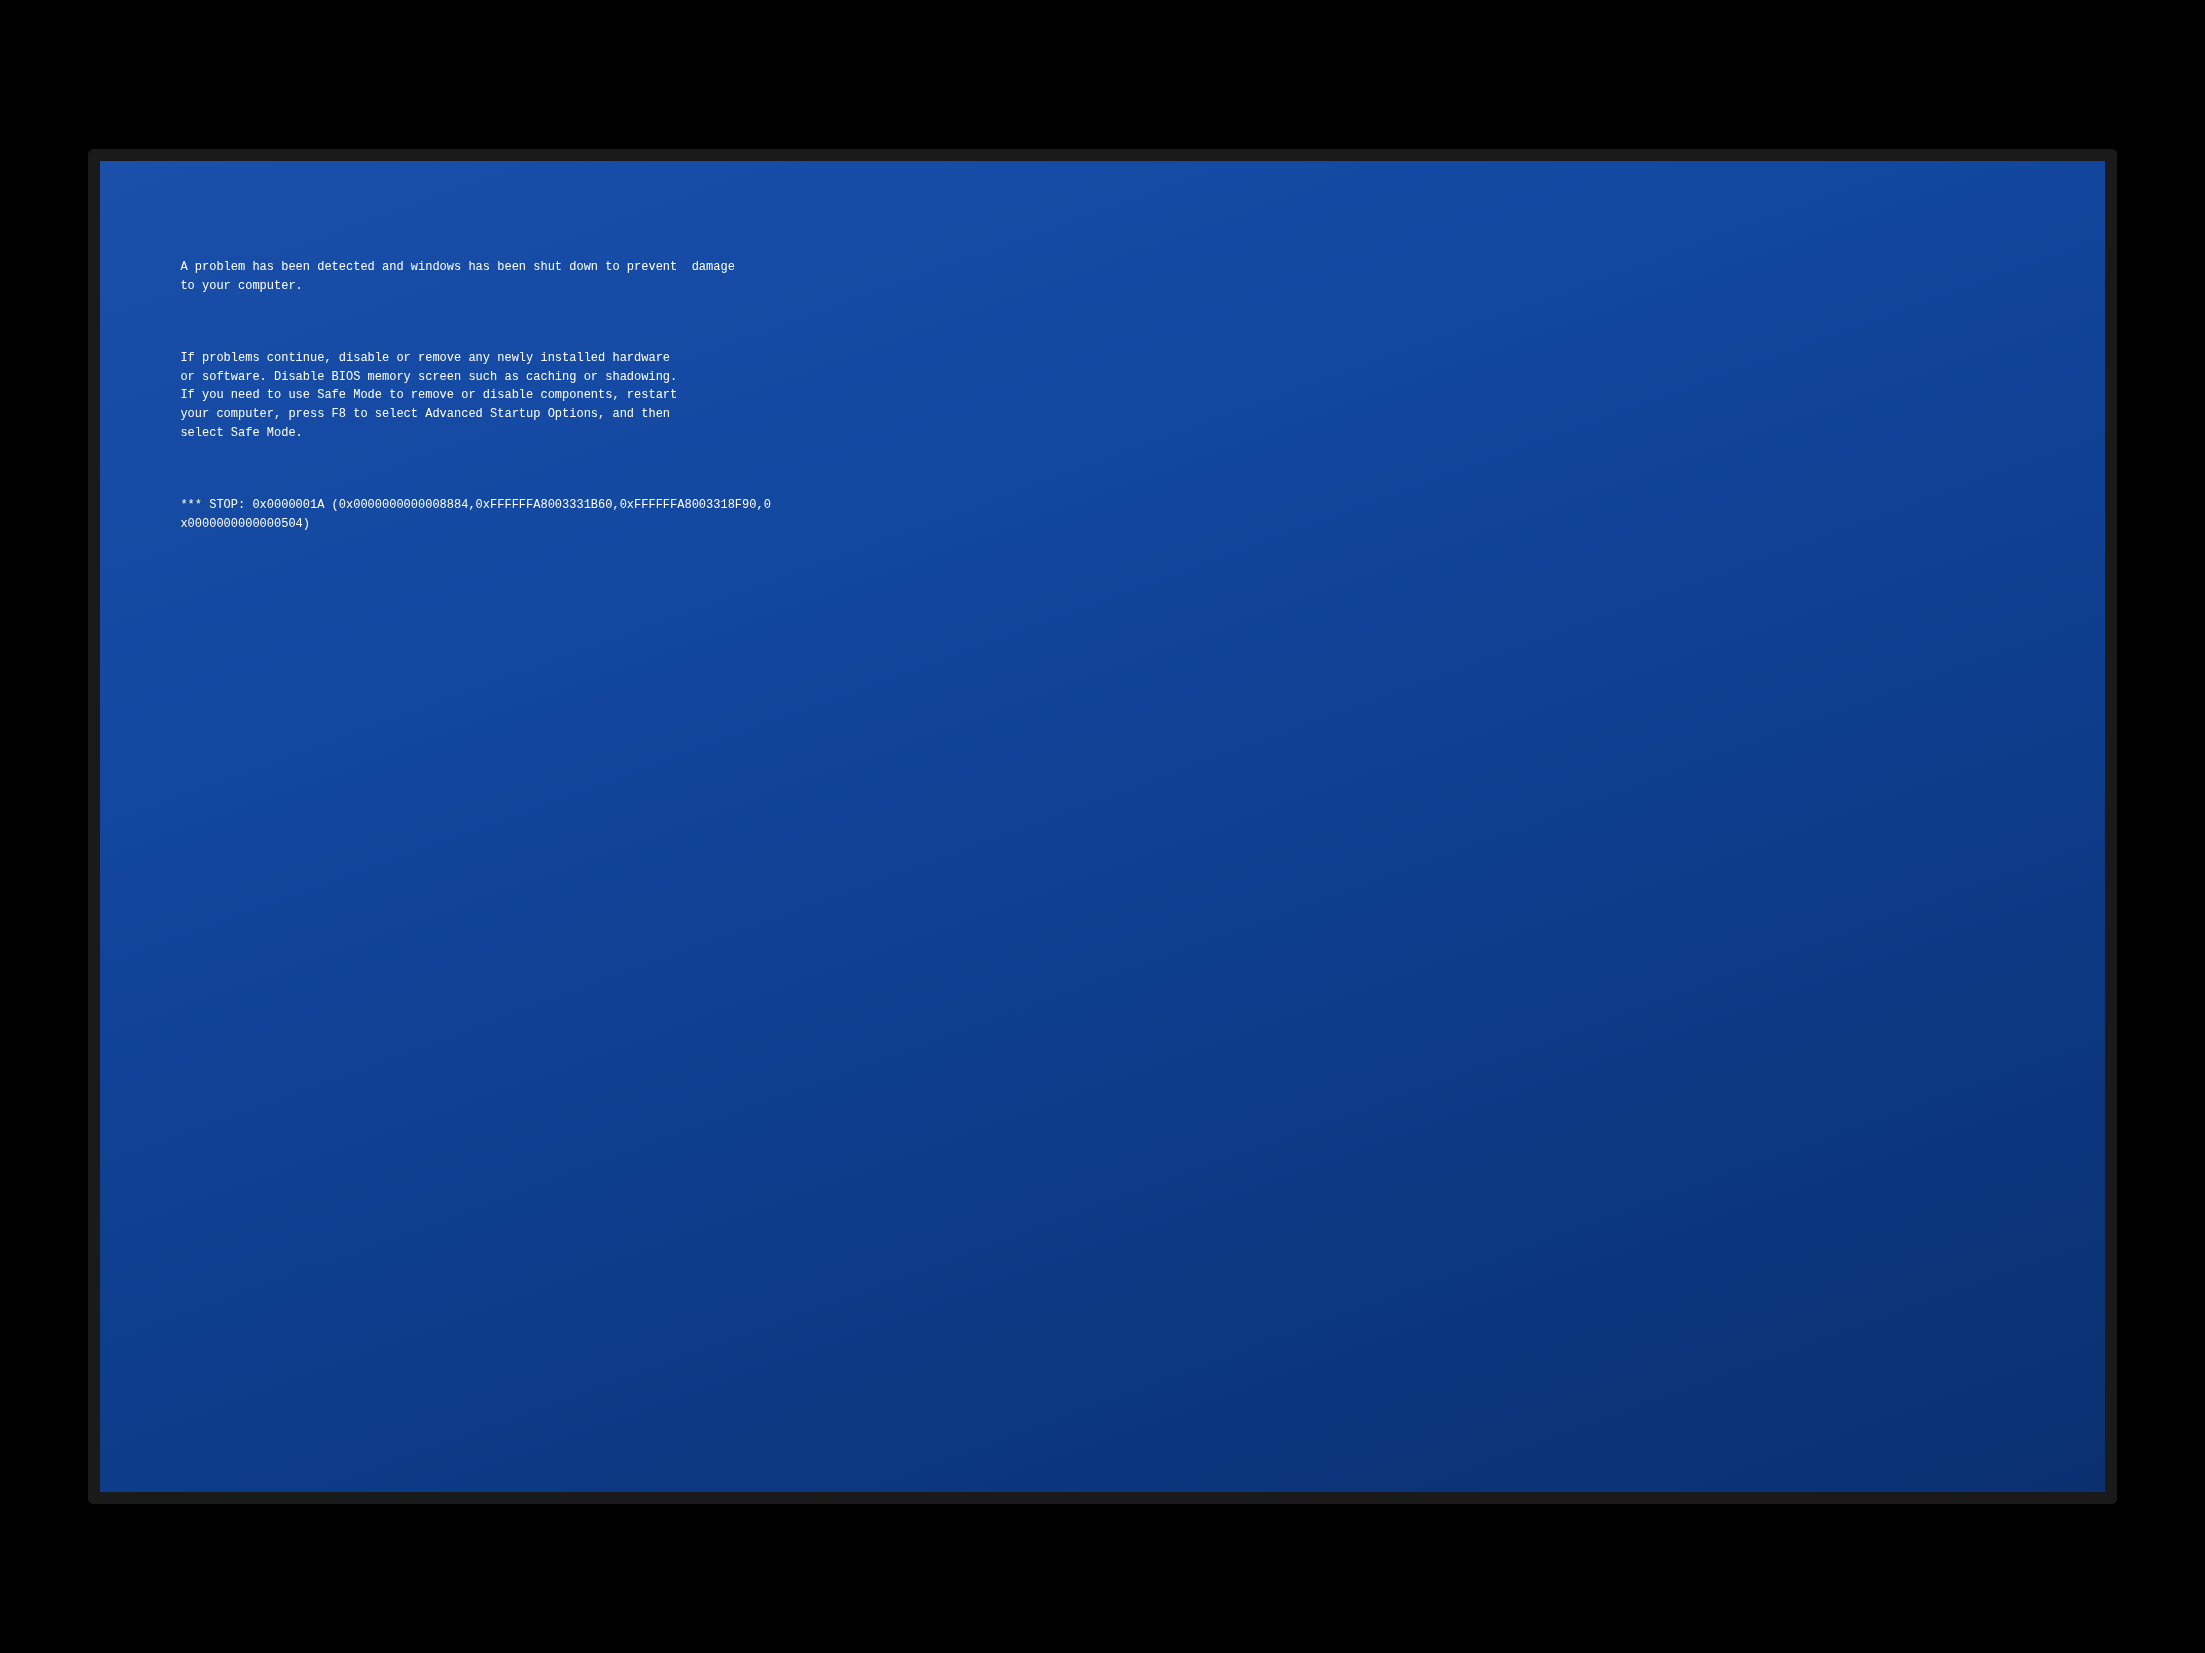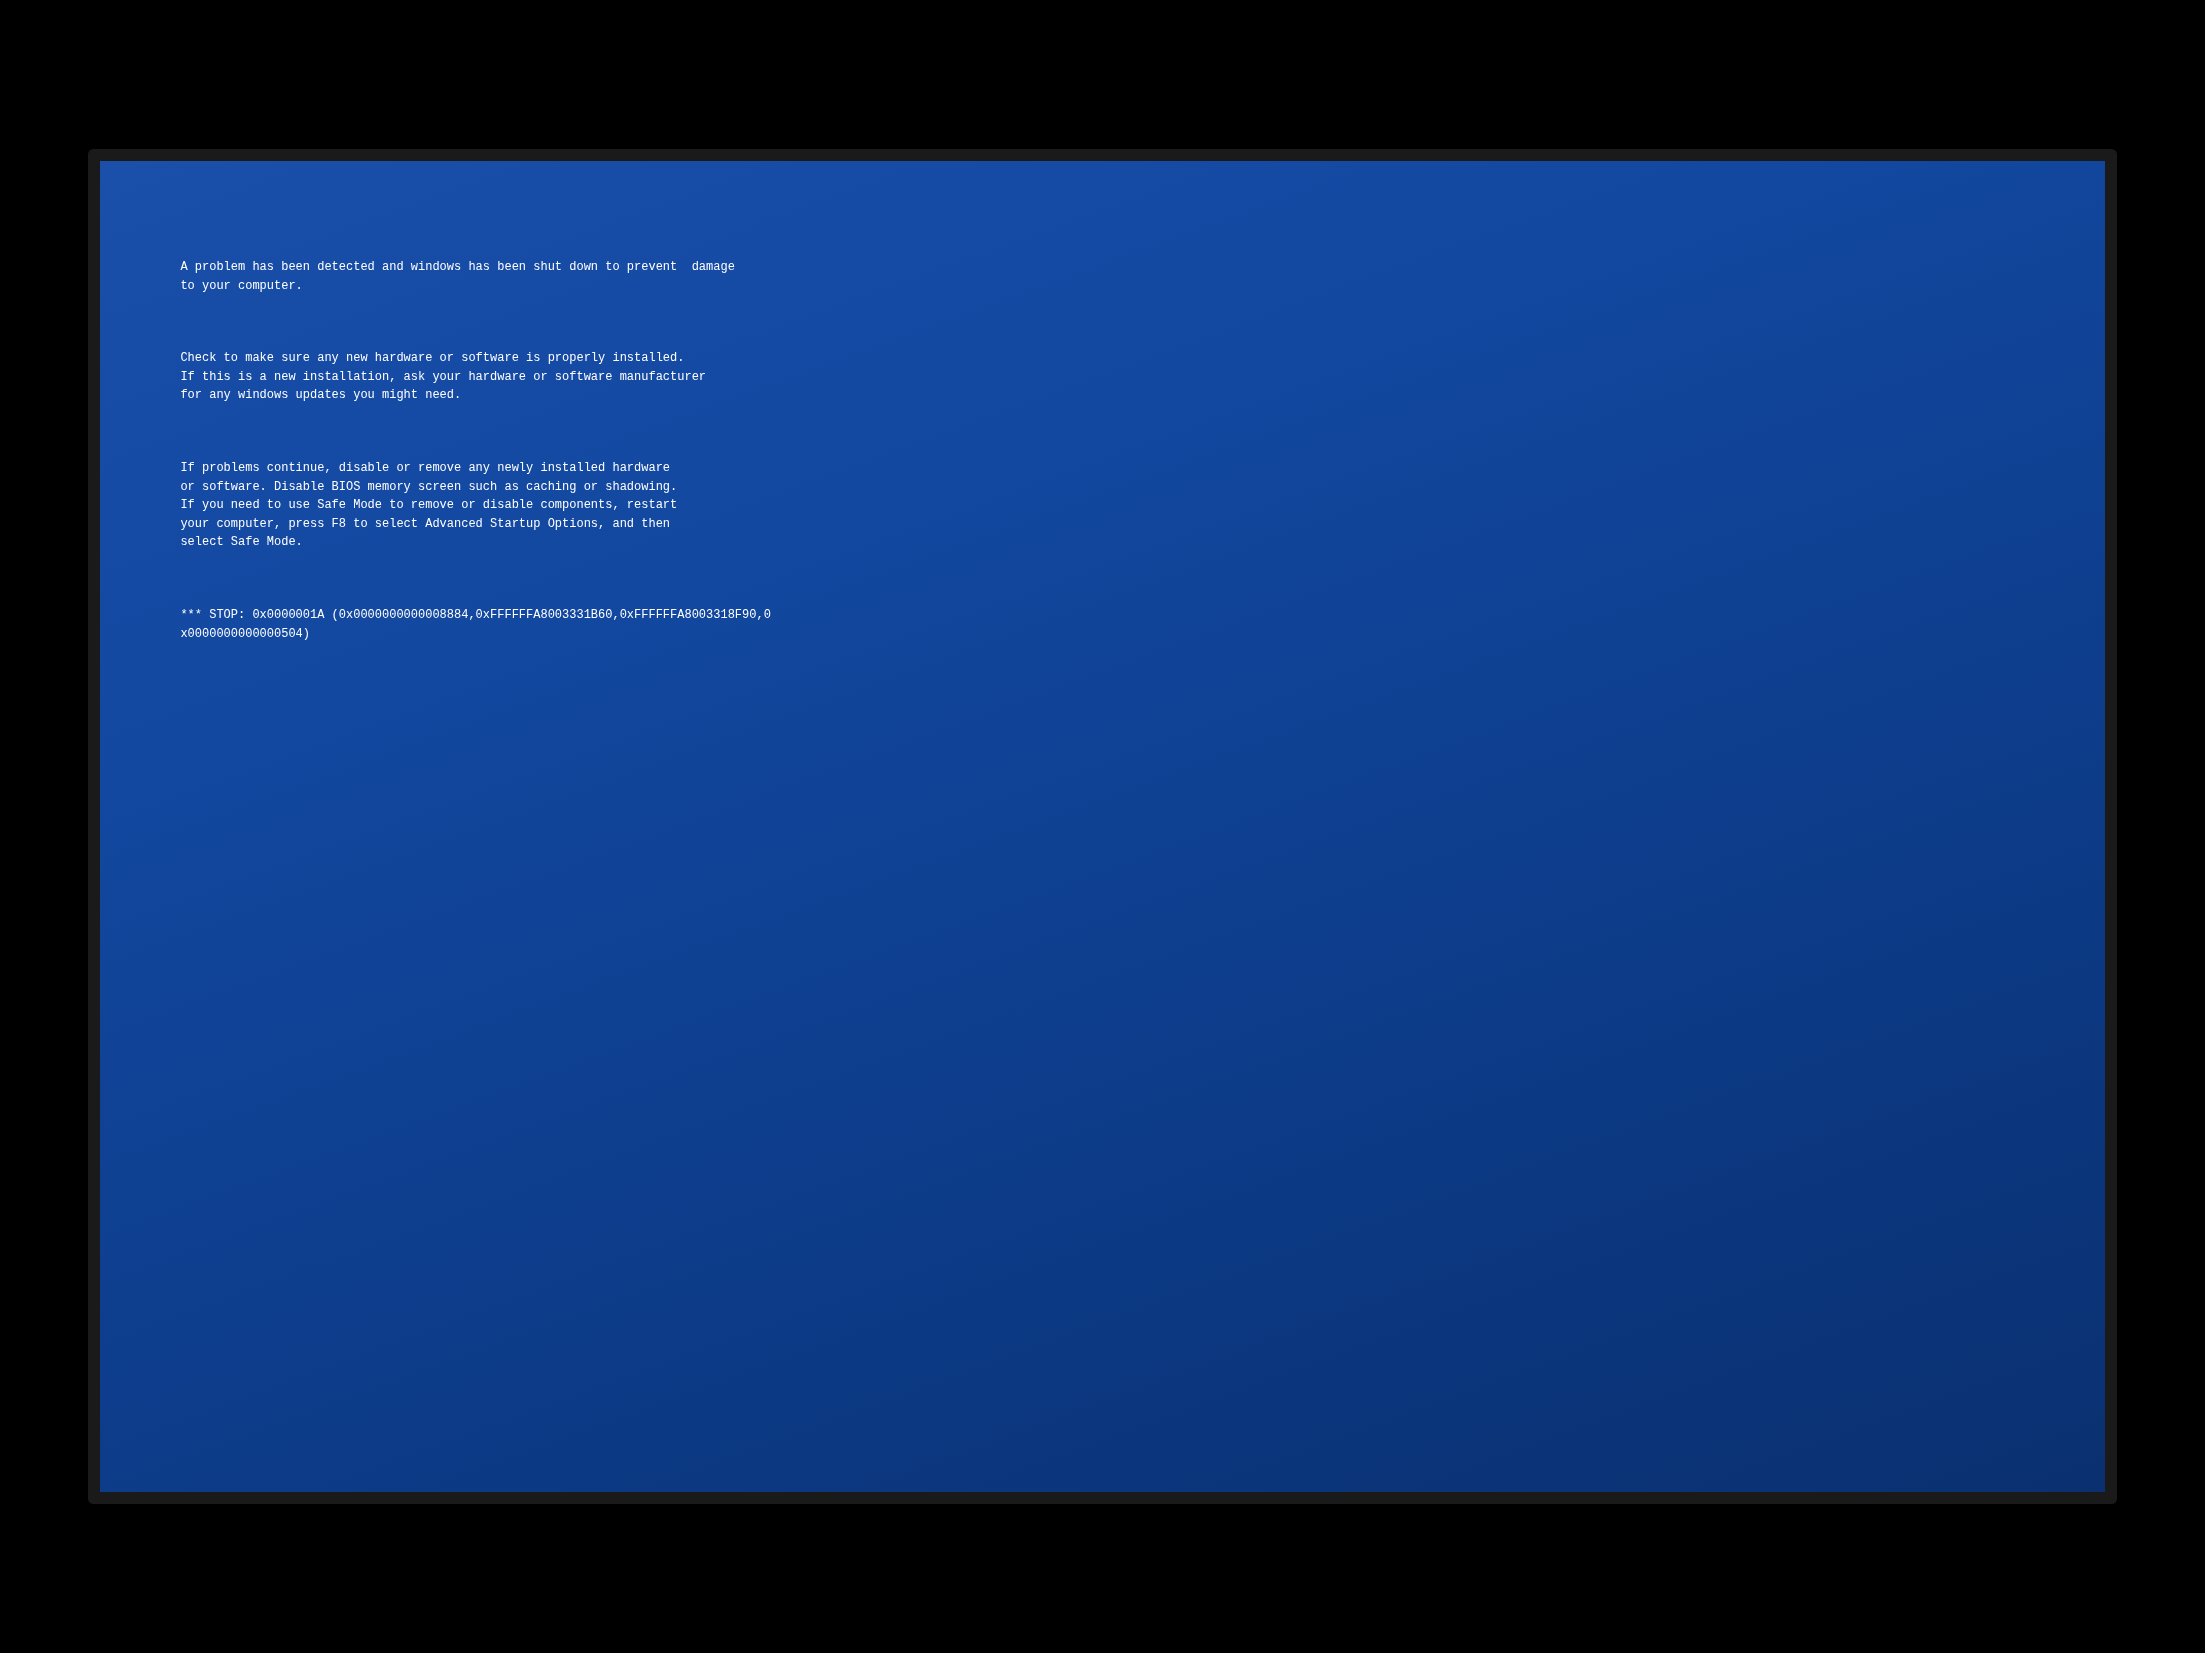--- a/index.html
+++ b/index.html
@@ -60,23 +60,20 @@
     }
   </style>
 </head>
 <body>
 
 <div class="monitor-frame">
   <div class="screen">
     <div class="bsod-text">
       <div class="paragraph">A problem has been detected and windows has been shut down to prevent  damage
 to your computer.</div>
-      <div class="paragraph">Check to make sure any new hardware or software is properly installed.
-If this is a new installation, ask your hardware or software manufacturer
-for any windows updates you might need.</div>
       <div class="paragraph">If problems continue, disable or remove any newly installed hardware
 or software. Disable BIOS memory screen such as caching or shadowing.
 If you need to use Safe Mode to remove or disable components, restart
 your computer, press F8 to select Advanced Startup Options, and then
 select Safe Mode.</div>
       <div class="paragraph">*** STOP: 0x0000001A (0x0000000000008884,0xFFFFFFA8003331B60,0xFFFFFFA8003318F90,0
 x0000000000000504)</div>
     </div>
   </div>
 </div>

